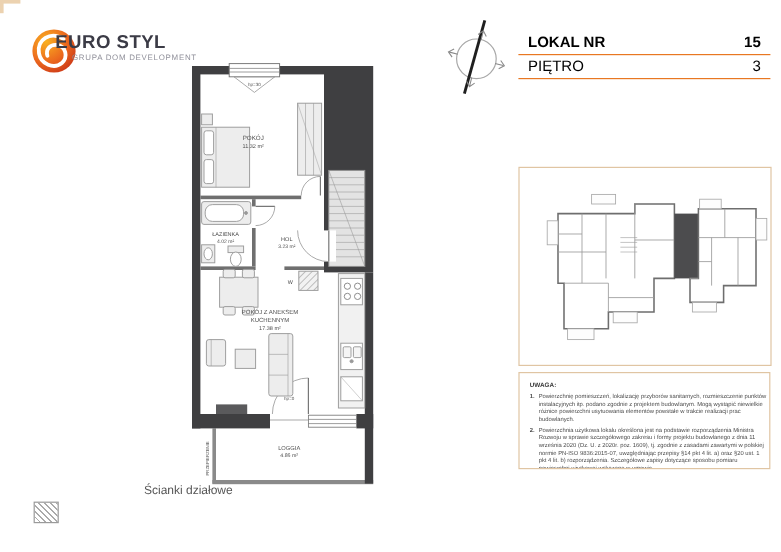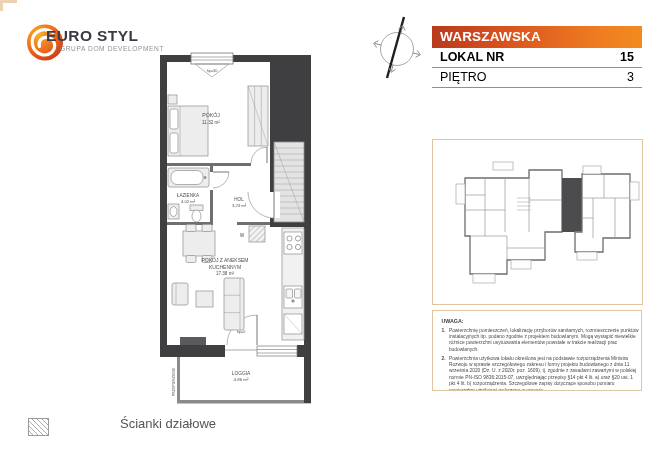--- a/index.html
+++ b/index.html
@@ -20,21 +20,21 @@
   
   .overview-box{left:432px;top:139px;width:209px;height:164px;border:1px solid #e0c5a3;background:#fff;}
   .notes-box{left:432px;top:310px;width:208px;height:79px;border:1px solid #e0c5a3;background:#fff;overflow:hidden;}
   .notes-inner{width:376px;transform:scale(0.53);transform-origin:top left;padding:13px 14px 0 16px;}
   .notes-title{font-size:10px;font-weight:bold;color:#3a3a3a;margin-bottom:6px;}
   .note-item{display:flex;font-size:9.2px;line-height:1.32;color:#4a4a4a;margin-bottom:4px;}
   .note-num{font-weight:bold;width:14px;flex:0 0 14px;}
   
   .legend-swatch{left:28px;top:418px;width:19px;height:16px;border:1px solid #9a9a9a;
     background:repeating-linear-gradient(45deg,#fff 0 2.5px,#aaa 2.5px 3.5px);}
-  .legend-label{left:120px;top:416px;font-size:13px;color:#555;}
+  .legend-label{left:120px;top:404px;font-size:10px;color:#555;}
   svg text{font-family:"Liberation Sans",sans-serif;}
 </style>
 </head>
 <body>
 
 <div class="abs corner-mark"></div>
 
 <svg class="abs" style="left:26px;top:23px" width="40" height="40" viewBox="0 0 40 40">
   <defs>
     <radialGradient id="lgrad" cx="32%" cy="28%" r="85%">
@@ -54,21 +54,20 @@
   <line x1="34" y1="7" x2="17" y2="68" stroke="#1f1f1f" stroke-width="2.4"></line>
   <g transform="rotate(14 27 39)" stroke="#8a8a8a" stroke-width="0.9" fill="none">
     <path d="M 27,23 L 27,16 M 23.5,19 L 27,15 L 30.5,19"></path>
     <path d="M 27,55 L 27,62 M 23.5,59 L 27,63 L 30.5,59"></path>
     <path d="M 11,39 L 4,39 M 7,35.5 L 3,39 L 7,42.5"></path>
     <path d="M 43,39 L 50,39 M 47,35.5 L 51,39 L 47,42.5"></path>
   </g>
 </svg>
 
 <div class="abs unit-table">
-  <div class="ut-header">WARSZAWSKA</div>
   <div class="ut-row bold">
     <span>LOKAL NR</span>
     <span>15</span>
   </div>
   <div class="ut-row">
     <span>PIĘTRO</span>
     <span>3</span>
   </div>
 </div>
 

